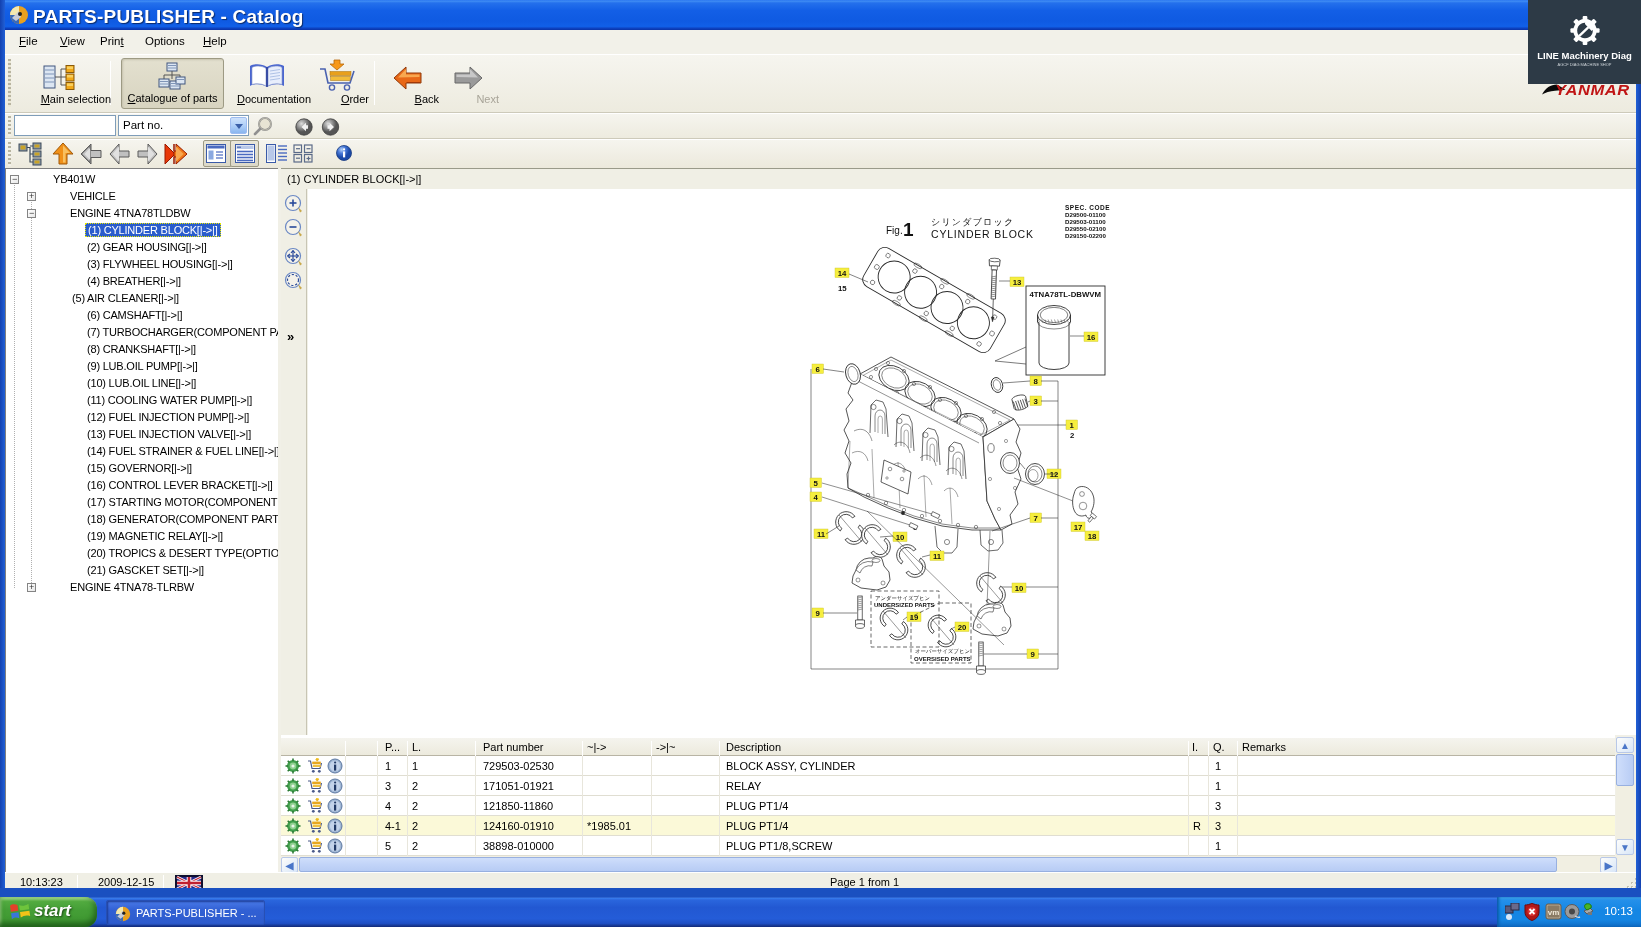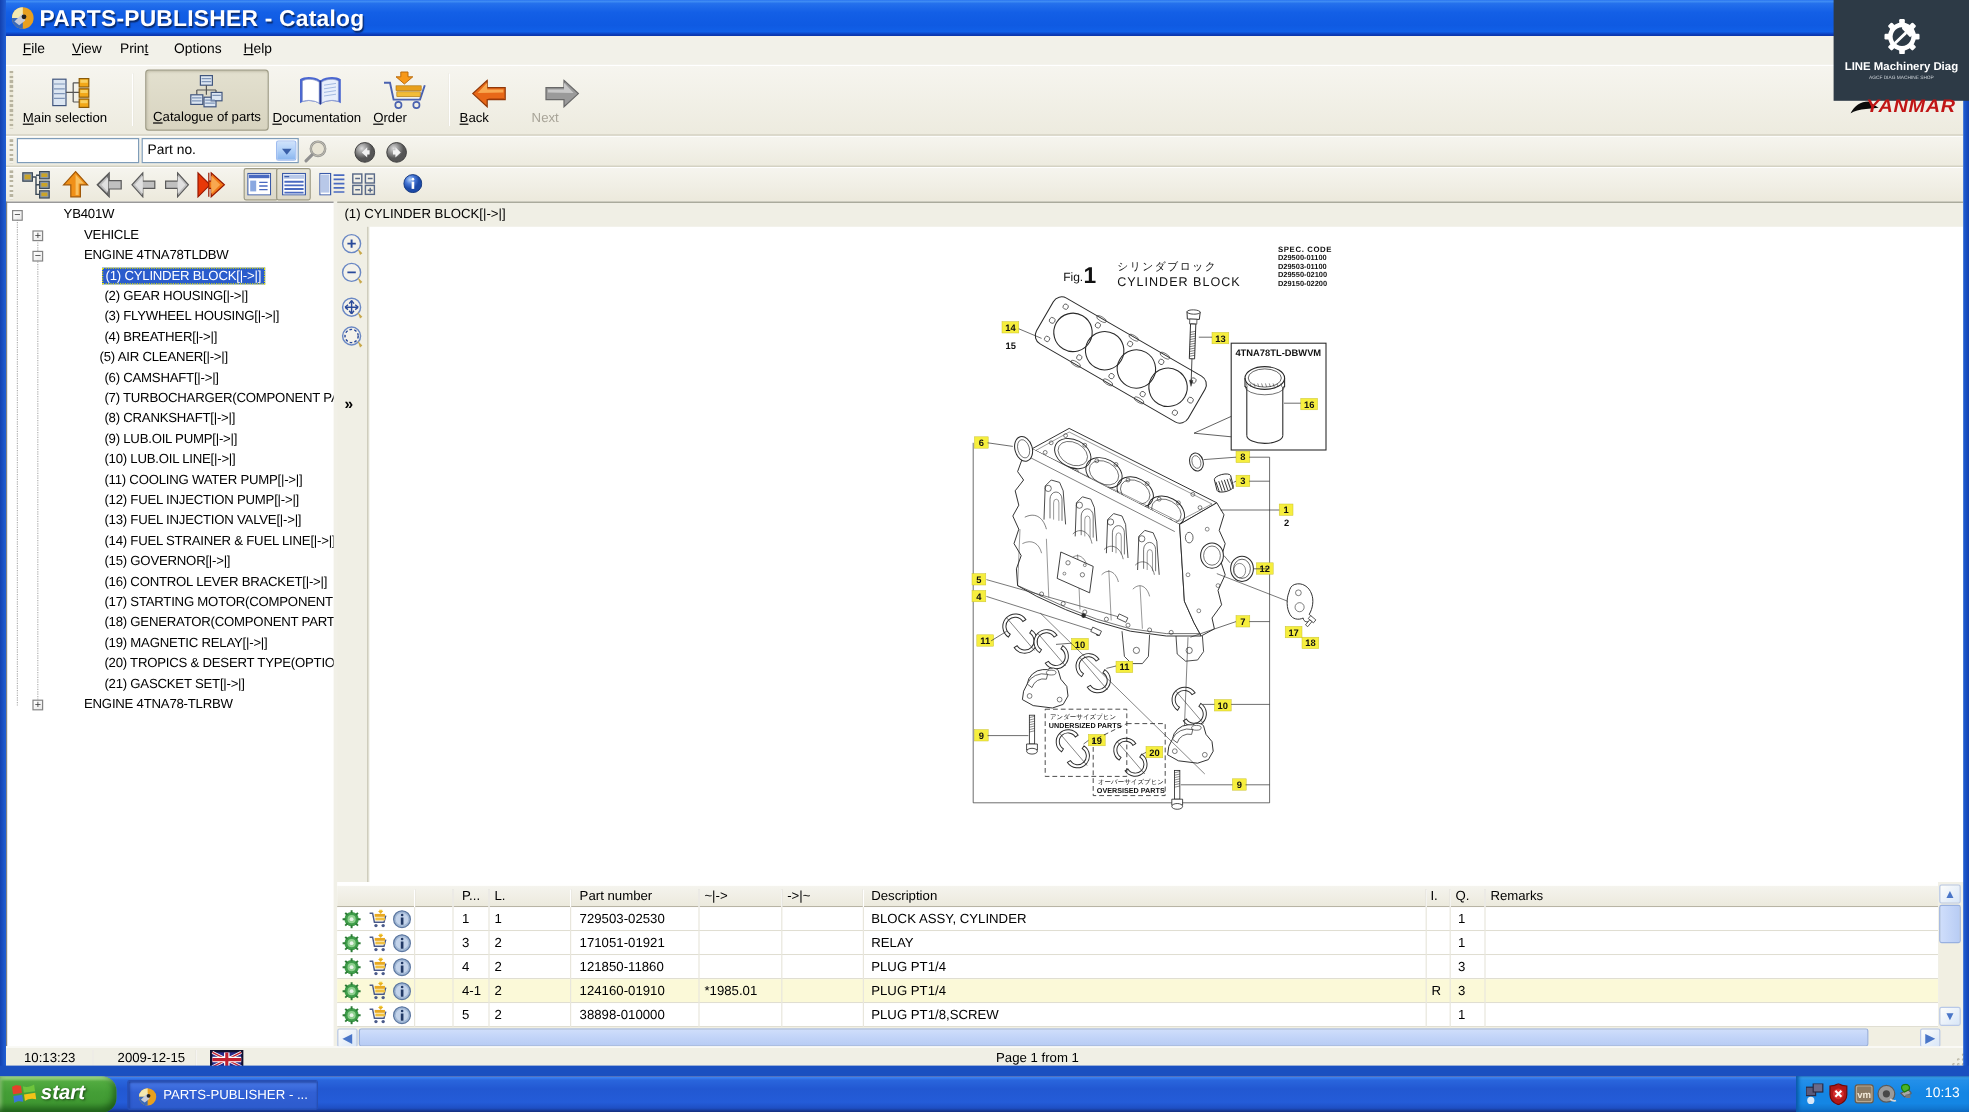--- a/index.html
+++ b/index.html
@@ -18,21 +18,21 @@
 #bb { left:0; top:888px; width:1641px; height:9px; background:#1a50c0; }
 
 
 #menubar { left:5px; top:30px; width:1631px; height:24px; background:#f2f1e9; font-size:11.5px; color:#000; }
 #menubar span { position:absolute; top:5px; }
 u { text-decoration:underline; }
 
 
 #toolbar { left:5px; top:54px; width:1631px; height:58px; background:linear-gradient(180deg,#f6f5ef,#edebdf); border-top:1px solid #fff; }
 .tbtn { position:absolute; text-align:center; font-size:11px; color:#000; }
-.tbtn .lbl { position:absolute; bottom:4px; width:100%; text-align:left; white-space:nowrap; }
+.tbtn .lbl { position:absolute; bottom:4px; width:100%; text-align:right; white-space:nowrap; }
 #btnCat { left:116px; top:3px; width:103px; height:51px; border:1px solid #9d9a84; border-radius:3px; background:linear-gradient(180deg,#e3e0cf,#d8d4c0); box-shadow:inset 1px 1px 2px #c6c2ae; }
 .sep { position:absolute; top:6px; width:1px; height:44px; background:#c8c4b0; border-right:1px solid #fff; }
 .grip { position:absolute; left:3px; top:4px; width:3px; height:48px; background:repeating-linear-gradient(180deg,#b8b4a0 0 2px,#ece9d8 2px 4px); }
 
 
 #searchrow { left:5px; top:112px; width:1631px; height:26px; background:linear-gradient(180deg,#f6f5ef,#edebdf); border-top:1px solid #cdcaba; box-shadow:inset 0 1px 0 #fff; }
 #inp1 { position:absolute; left:9px; top:2px; width:102px; height:21px; background:#fff; border:1px solid #7f9db9; }
 #combo { position:absolute; left:113px; top:2px; width:131px; height:21px; background:#fff; border:1px solid #7f9db9; font-size:11.5px; }
 #combo .ct { position:absolute; left:4px; top:3px; }
 #combo .cbtn { position:absolute; right:1px; top:1px; width:17px; height:17px; border-radius:2px;
@@ -358,21 +358,21 @@
     <div class="pm" style="left:4px;top:6px">−</div>
     <div class="trow" style="left:19px;top:4px">YB401W</div>
     <div class="pm" style="left:21px;top:23px">+</div>
     <div class="trow" style="left:36px;top:21px">VEHICLE</div>
     <div class="pm" style="left:21px;top:40px">−</div>
     <div class="trow" style="left:36px;top:38px">ENGINE 4TNA78TLDBW</div>
     <div class="trow" style="left:51px;top:55px"><span class="sel">(1) CYLINDER BLOCK[|-&gt;|]</span></div>
     <div class="trow" style="left:53px;top:72px">(2) GEAR HOUSING[|-&gt;|]</div>
     <div class="trow" style="left:53px;top:89px">(3) FLYWHEEL HOUSING[|-&gt;|]</div>
     <div class="trow" style="left:53px;top:106px">(4) BREATHER[|-&gt;|]</div>
-    <div class="trow" style="left:49px;top:123px">(5) AIR CLEANER[|-&gt;|]</div>
+    <div class="trow" style="left:38px;top:123px">(5) AIR CLEANER[|-&gt;|]</div>
     <div class="trow" style="left:53px;top:140px">(6) CAMSHAFT[|-&gt;|]</div>
     <div class="trow" style="left:53px;top:157px">(7) TURBOCHARGER(COMPONENT PARTS)[|-</div>
     <div class="trow" style="left:53px;top:174px">(8) CRANKSHAFT[|-&gt;|]</div>
     <div class="trow" style="left:53px;top:191px">(9) LUB.OIL PUMP[|-&gt;|]</div>
     <div class="trow" style="left:53px;top:208px">(10) LUB.OIL LINE[|-&gt;|]</div>
     <div class="trow" style="left:53px;top:225px">(11) COOLING WATER PUMP[|-&gt;|]</div>
     <div class="trow" style="left:53px;top:242px">(12) FUEL INJECTION PUMP[|-&gt;|]</div>
     <div class="trow" style="left:53px;top:259px">(13) FUEL INJECTION VALVE[|-&gt;|]</div>
     <div class="trow" style="left:53px;top:276px">(14) FUEL STRAINER &amp; FUEL LINE[|-&gt;|]</div>
     <div class="trow" style="left:53px;top:293px">(15) GOVERNOR[|-&gt;|]</div>

